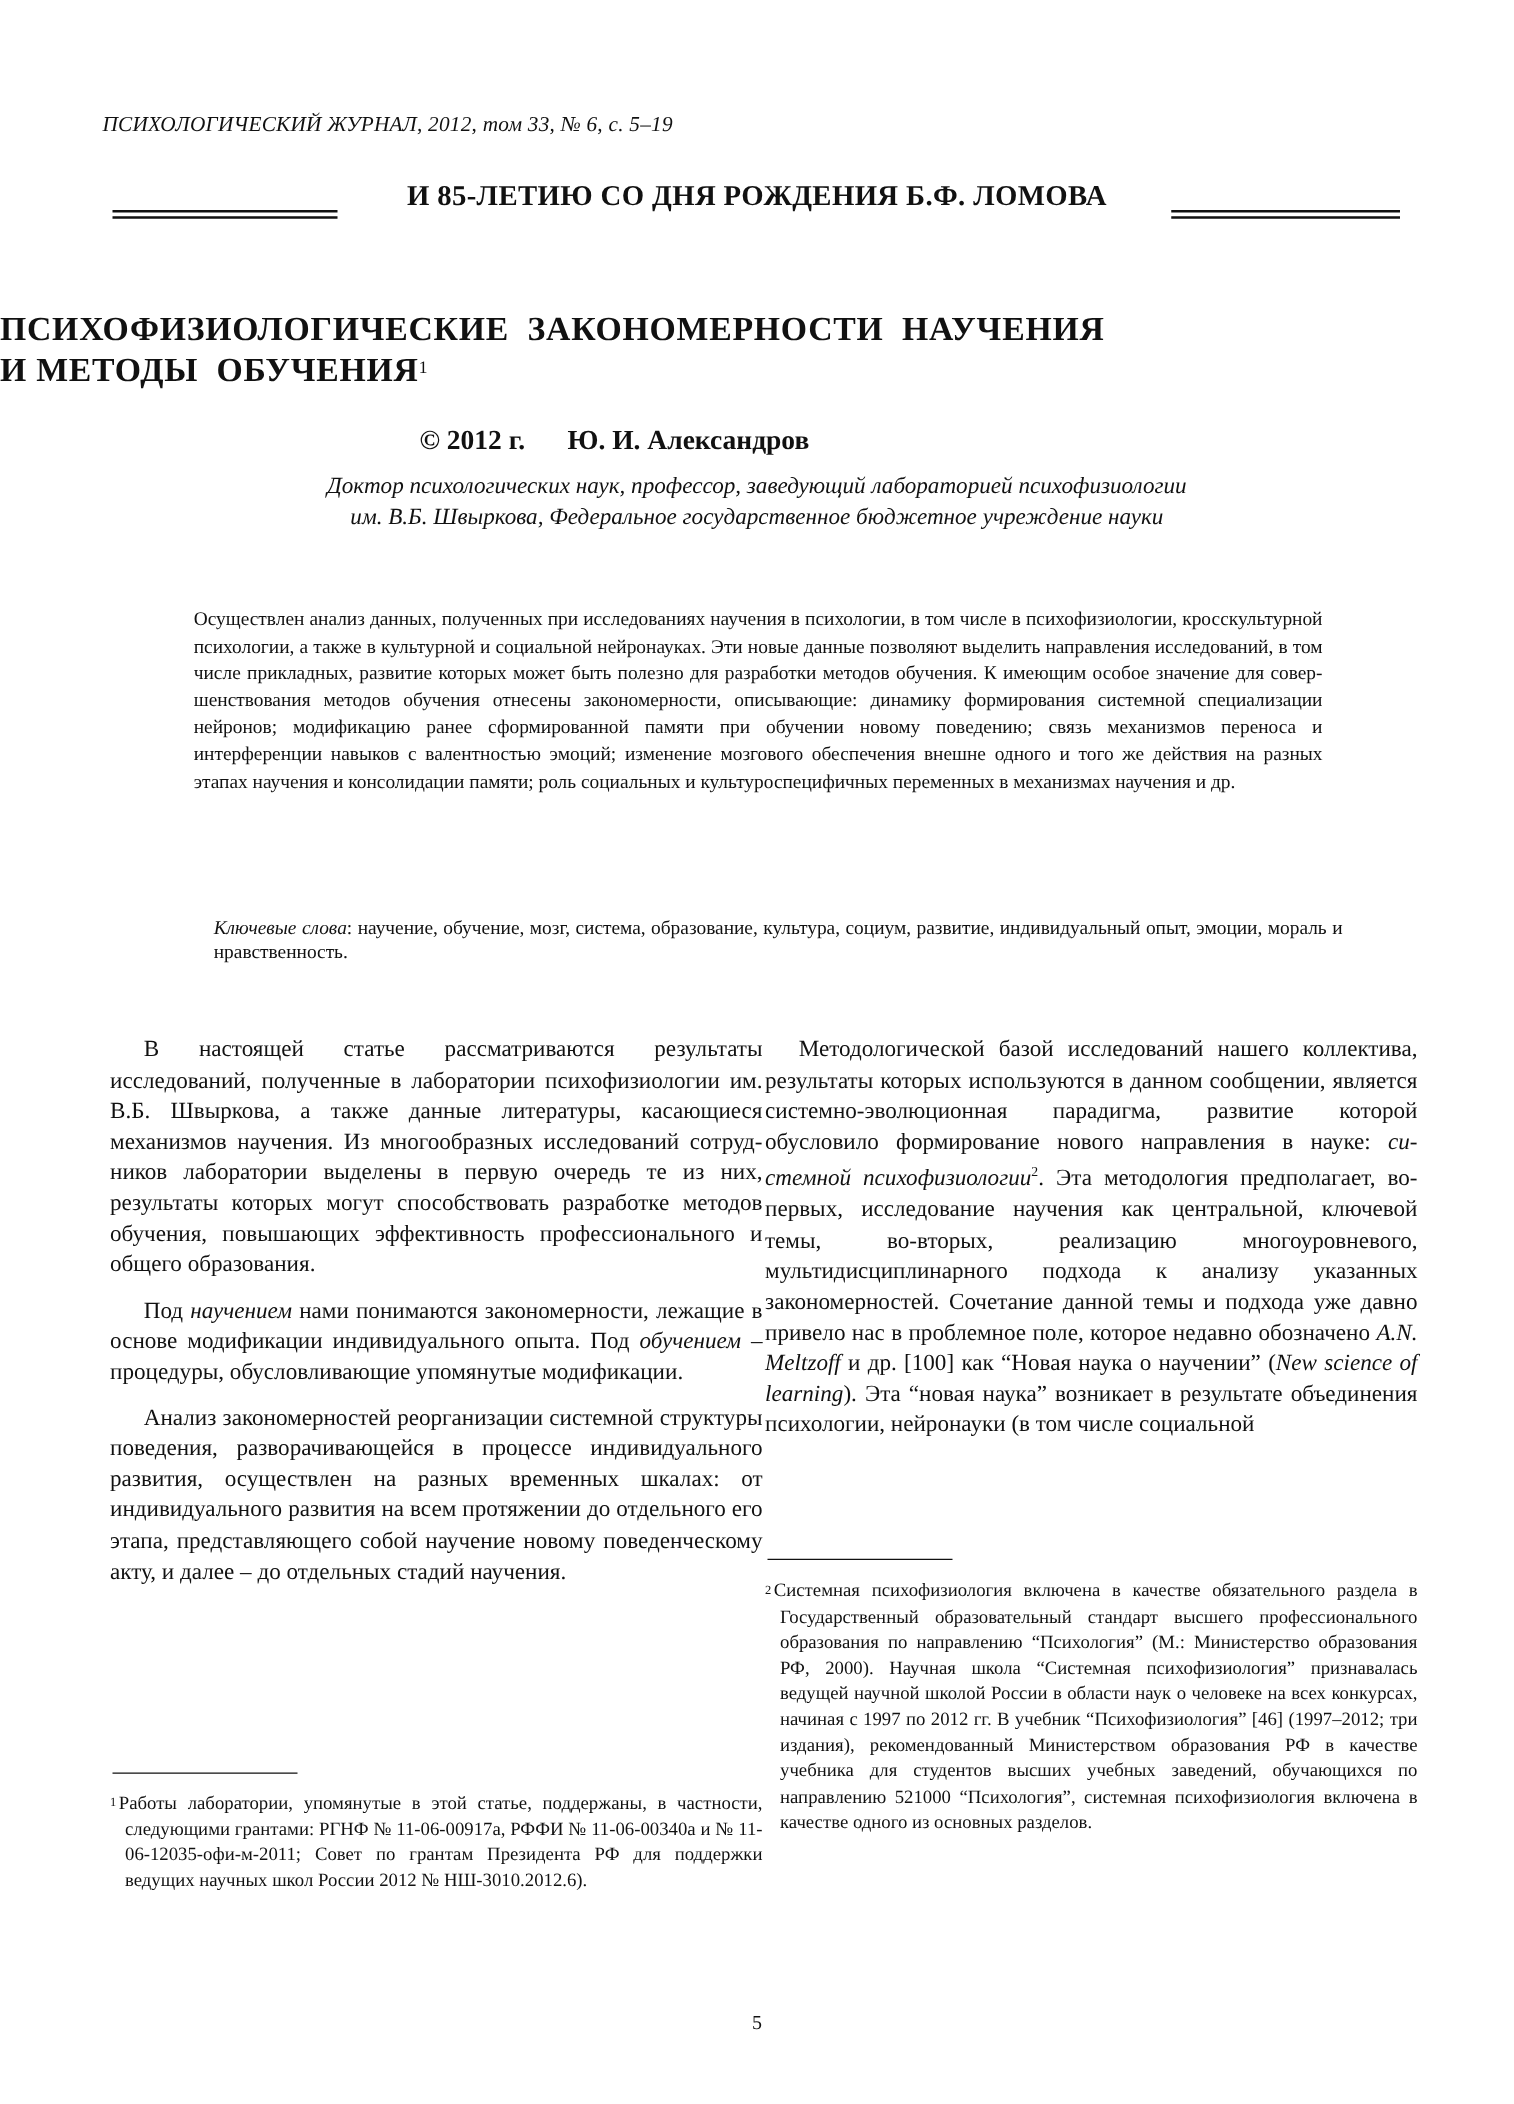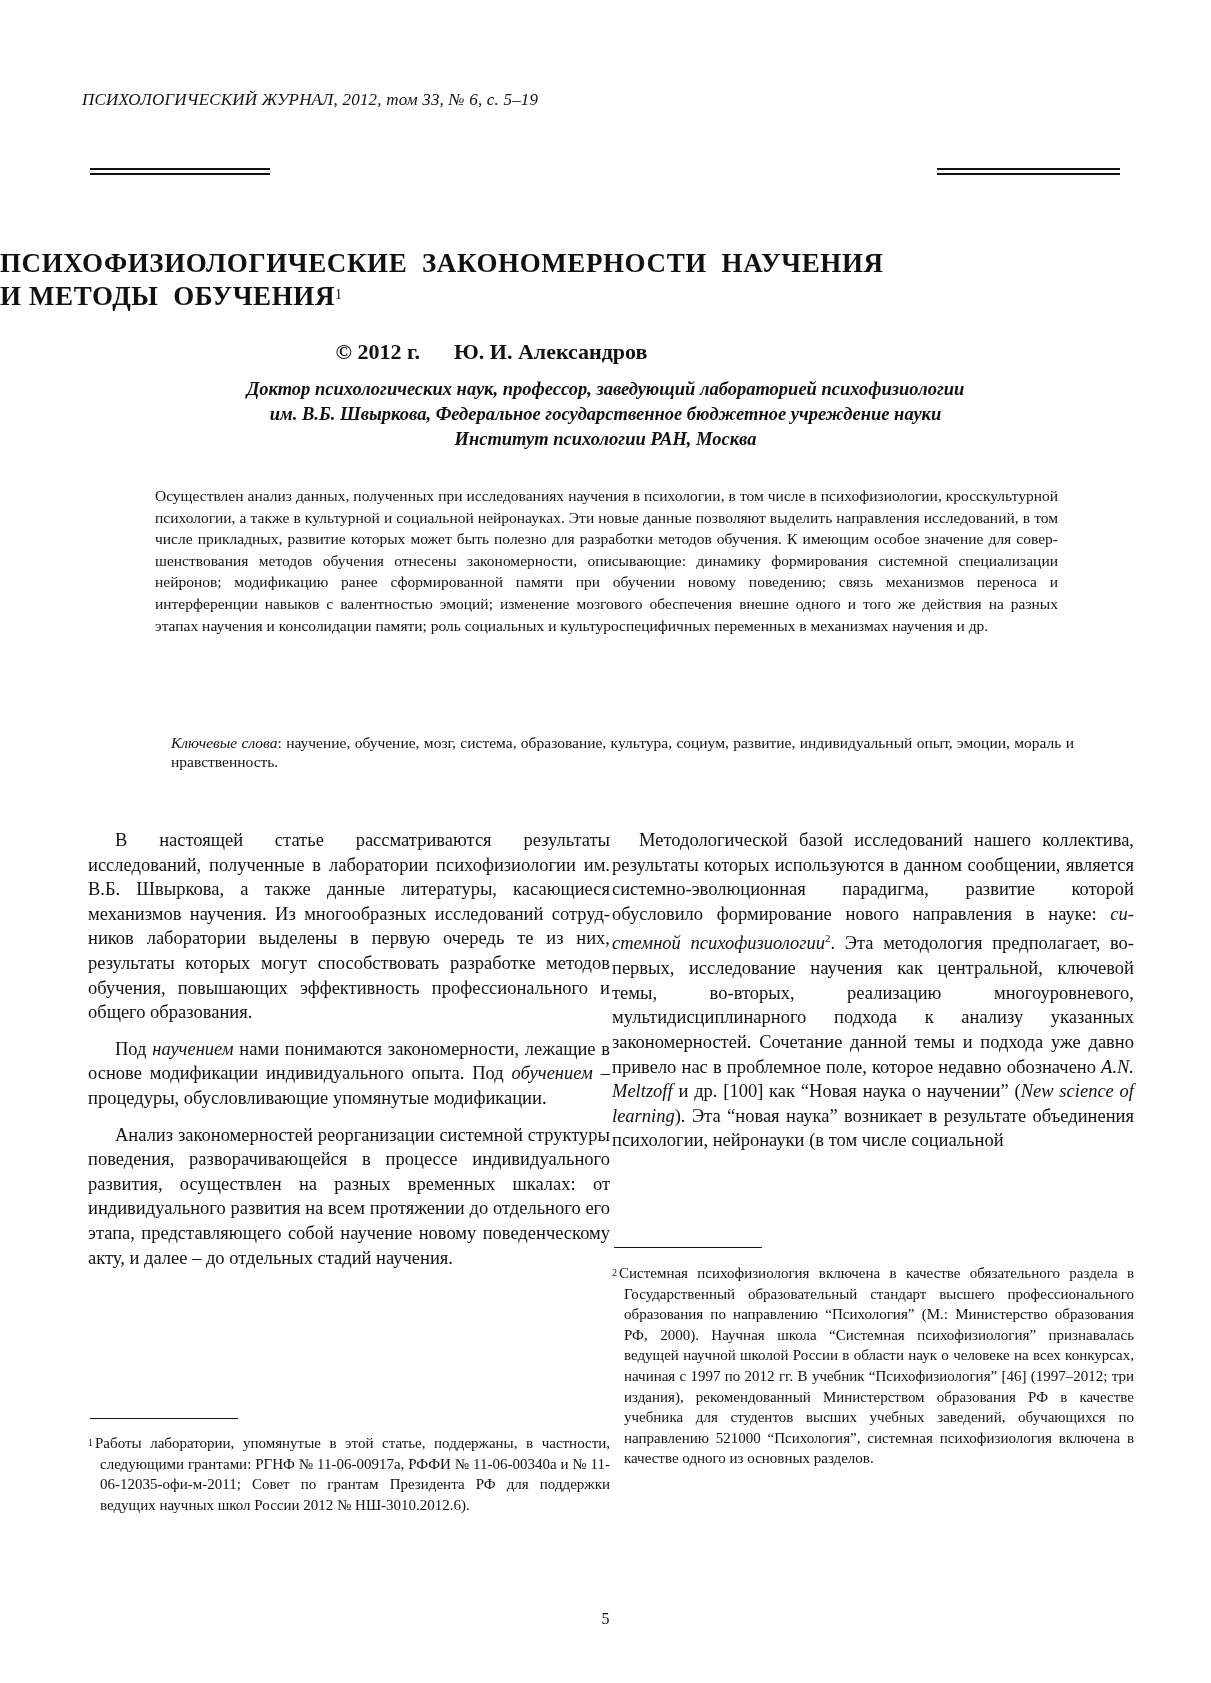--- a/index.html
+++ b/index.html
@@ -26,21 +26,21 @@
     font-weight: bold; font-size: 27px; line-height: 33px; letter-spacing: 0.6px;
   }
   .title sup { font-size: 14px; font-weight: normal; vertical-align: top; position: relative; top: -2px; }
   .byline {
     position: absolute; left: 0; top: 339px; width: 983px; text-align: center;
     font-weight: bold; font-size: 22px;
   }
   .byline .year { margin-right: 34px; }
   .affil {
     position: absolute; left: 0; top: 377px; width: 1211px; text-align: center;
-    font-style: italic; font-size: 18.5px; line-height: 25px; font-weight: bold;
+    font-style: italic; font-size: 18.5px; line-height: 25px;
   }
   .abstract {
     position: absolute; left: 155px; top: 485px; width: 903px;
     font-size: 15.5px; line-height: 21.6px; text-align: justify;
   }
   .keywords {
     position: absolute; left: 155px; top: 733px; width: 903px;
     font-size: 15.5px; line-height: 19px; text-align: justify; margin-left: 16px;
   }
   .keywords .kw-label { font-style: italic; }
@@ -70,36 +70,36 @@
     font-size: 16px;
   }
 </style>
 </head>
 <body>
 
 <div class="running-head">ПСИХОЛОГИЧЕСКИЙ ЖУРНАЛ, 2012, том 33, № 6, с. 5–19</div>
 
 <div class="dbl-rule rule-left"></div>
 <div class="section-head">
+  <div>И 85-ЛЕТИЮ СО ДНЯ РОЖДЕНИЯ Б.Ф. ЛОМОВА</div>
 </div>
 <div class="dbl-rule rule-right"></div>
 
 <div class="title">
   <div style="white-space: pre;">ПСИХОФИЗИОЛОГИЧЕСКИЕ  ЗАКОНОМЕРНОСТИ  НАУЧЕНИЯ</div>
   <div style="white-space: pre;"><span>И МЕТОДЫ  ОБУЧЕНИЯ</span><sup>1</sup></div>
 </div>
 
 <div class="byline">
   <span class="year">© 2012 г.</span><span>Ю. И. Александров</span>
 </div>
 
 <div class="affil">
   <div>Доктор психологических наук, профессор, заведующий лабораторией психофизиологии</div>
   <div>им. В.Б. Швыркова, Федеральное государственное бюджетное учреждение науки</div>
-  <div>Институт психологии РАН, Москва</div>
 </div>
 
 <div class="abstract">Осуществлен анализ данных, полученных при исследованиях научения в психологии, в том числе в психофизиологии, кросскультурной психологии, а также в культурной и социальной нейронауках. Эти новые данные позволяют выделить направления исследований, в том числе прикладных, развитие ко­торых может быть полезно для разработки методов обучения. К имеющим особое значение для совер­шенствования методов обучения отнесены закономерности, описывающие: динамику формирования системной специализации нейронов; модификацию ранее сформированной памяти при обучении но­вому поведению; связь механизмов переноса и интерференции навыков с валентностью эмоций; изме­нение мозгового обеспечения внешне одного и того же действия на разных этапах научения и консо­лидации памяти; роль социальных и культуроспецифичных переменных в механизмах научения и др.</div>
 
 <div class="keywords"><span class="kw-label">Ключевые слова</span><span>: научение, обучение, мозг, система, образование, культура, социум, развитие, индивидуальный опыт, эмоции, мораль и нравственность.</span></div>
 
 <div class="col col-left">
   <p>В настоящей статье рассматриваются резуль­таты исследований, полученные в лаборатории психофизиологии им. В.Б. Швыркова, а также данные литературы, касающиеся механизмов на­учения. Из многообразных исследований сотруд­ников лаборатории выделены в первую очередь те из них, результаты которых могут способствовать разработке методов обучения, повышающих эф­фективность профессионального и общего обра­зования.</p>
   <p><span>Под </span><i>научением</i><span> нами понимаются закономер­ности, лежащие в основе модификации индиви­дуального опыта. Под </span><i>обучением</i><span> – процедуры, обусловливающие упомянутые модификации.</span></p>
   <p>Анализ закономерностей реорганизации сис­темной структуры поведения, разворачиваю­щейся в процессе индивидуального развития, осуществлен на разных временных шкалах: от индивидуального развития на всем протяжении до отдельного его этапа, представляющего собой научение новому поведенческому акту, и далее – до отдельных стадий научения.</p>

